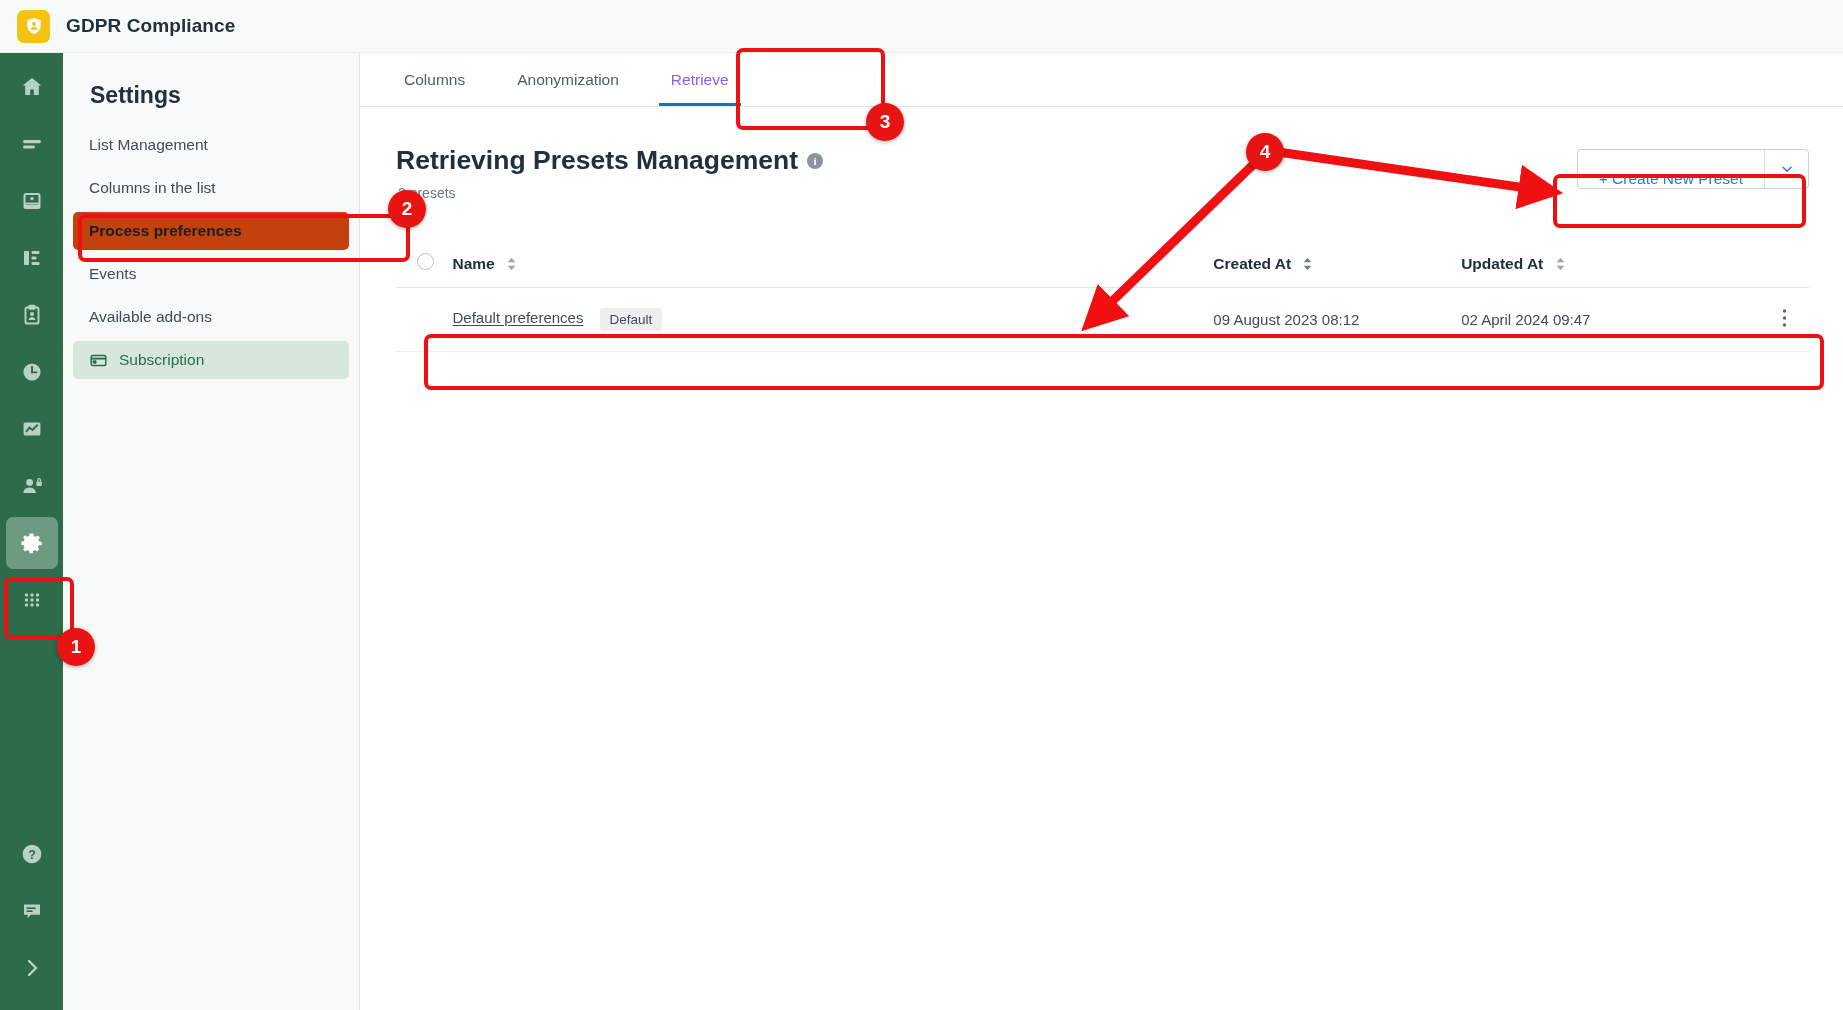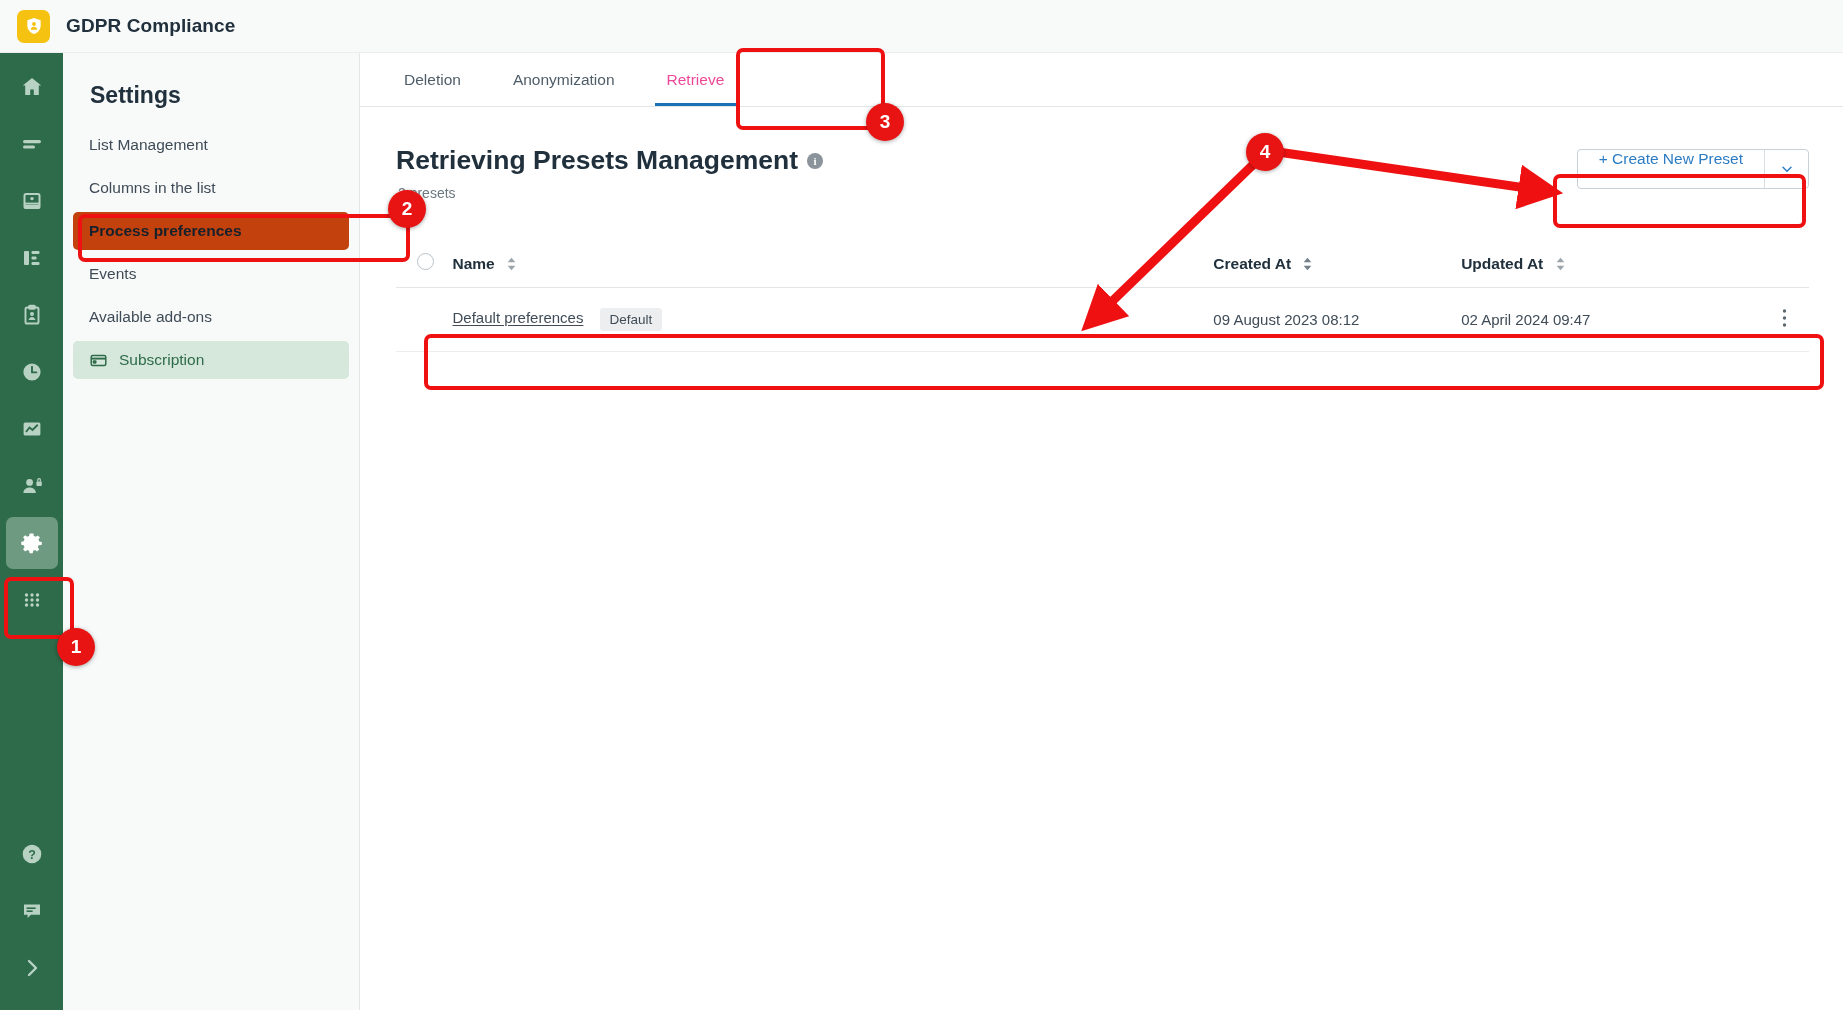--- a/index.html
+++ b/index.html
@@ -80,21 +80,21 @@
   }
   .tabs {
     height: 54px; display: flex; align-items: flex-end;
     border-bottom: 1px solid #e3e6e6; padding-left: 18px;
   }
   .tab {
     height: 53px; display: flex; align-items: center;
     padding: 0 26px; font-size: 15.5px; color: #4f5d68;
     position: relative;
   }
-  .tab.active { color: #ec4899; align-items: center; }
+  .tab.active { color: #8b5cf6; align-items: center; }
   .tab.active::after {
     content: ""; position: absolute; left: 14px; right: 14px; bottom: 0;
     height: 3px; background: #1a73b8;
   }
 
   .content { padding: 38px 34px 0 36px; }
   .head-row { display: flex; align-items: flex-start; justify-content: space-between; }
   .page-title {
     font-size: 26.5px; font-weight: 600; color: #20303c;
     display: flex; align-items: center;
@@ -106,21 +106,21 @@
     font-family: "Liberation Serif", serif;
   }
   .subcount { font-size: 14px; color: #6b7880; margin-top: 9px; margin-left: 2px; }
 
   .create-group {
     display: flex; align-items: stretch; height: 40px;
     border: 1px solid #c9d1d6; border-radius: 4px; background: #fff;
     margin-top: 4px;
   }
   .create-btn {
-    display: flex; align-items: flex-start; padding: 0 21px;
+    display: flex; align-items: flex-end; padding: 0 21px;
     font-size: 15.5px; color: #2b7cc4; white-space: nowrap;
   }
   .create-caret {
     width: 44px; display: flex; align-items: center; justify-content: center;
     border-left: 1px solid #d8dee2; color: #2b7cc4;
   }
 
   
   table.presets { width: 100%; border-collapse: collapse; margin-top: 42px; }
   table.presets th {
@@ -322,21 +322,21 @@
         </span>
         <span>Subscription</span>
       </div>
     </div>
   </div>
 
   <div class="main">
 
     <div class="tabs">
       <div class="tab">
-        <span>Deletion</span>
+        <span>Columns</span>
       </div>
       <div class="tab">
         <span>Anonymization</span>
       </div>
       <div class="tab active">
         <span>Retrieve</span>
       </div>
     </div>
 
     <div class="content">

